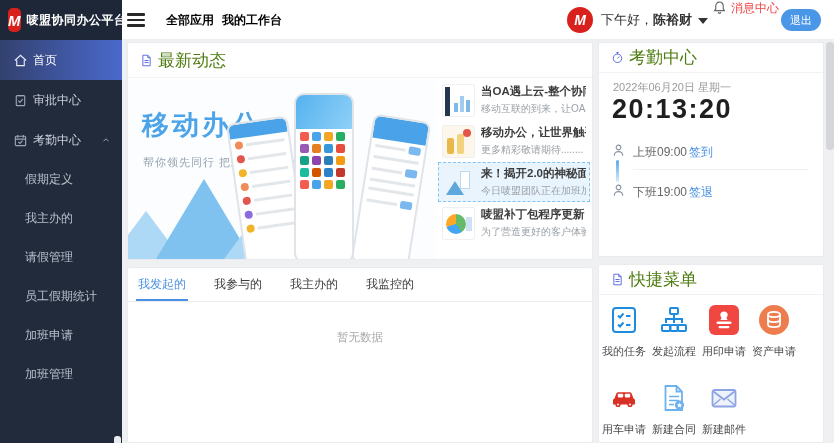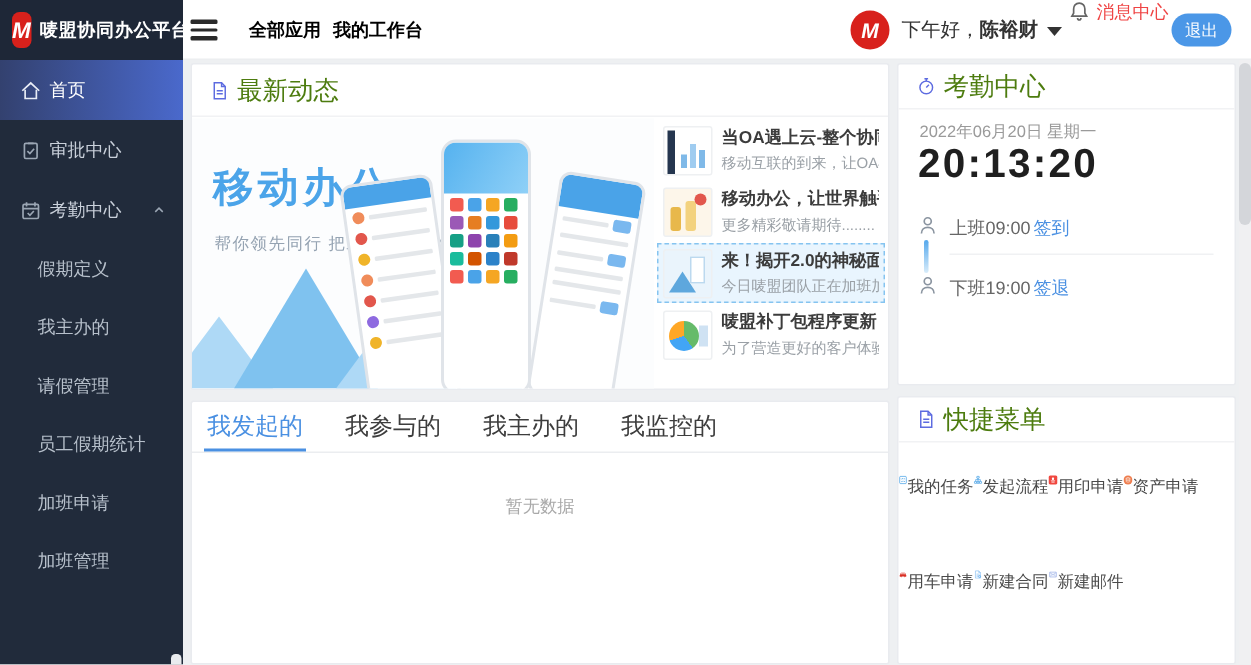--- a/index.html
+++ b/index.html
@@ -75,39 +75,39 @@
   .th2 .f2 { position:absolute; left:14px; bottom:3px; width:7px; height:20px; background:#f3d27e; border-radius:2px; }
   .th2 .f3 { position:absolute; right:3px; top:3px; width:8px; height:8px; border-radius:50%; background:#e2574c; }
   .th3 { background:#eaf4fc; } .th3 .m { position:absolute; left:3px; bottom:3px; border-left:9px solid transparent; border-right:9px solid transparent; border-bottom:14px solid #5ea7dd; }
   .th3 .c1 { position:absolute; right:4px; top:4px; width:10px; height:18px; background:#fff; border:1px solid #bcd9ef; }
   .th4 { background:#fff; } .th4 .pie { position:absolute; left:3px; top:6px; width:20px; height:20px; border-radius:50%; background:conic-gradient(#66bb6a 0 40%,#42a5f5 40% 70%,#ffa726 70% 100%); }
   .th4 .l1 { position:absolute; right:2px; top:9px; width:6px; height:14px; background:#cfe2f3; }
 
   
   .p-tasks { left:127px; top:267px; width:466px; height:176px; }
   .tabbar { height:34px; border-bottom:1px solid #ebedf0; padding-left:8px; display:flex; }
-  .tab { line-height:33px; padding:0 2px; margin-right:24px; font-size:16px; color:#3d3d3d; cursor:pointer; border-bottom:2px solid transparent; }
+  .tab { line-height:33px; padding:0 2px; margin-right:24px; font-size:12px; color:#3d3d3d; cursor:pointer; border-bottom:2px solid transparent; }
   .tab.active { color:#4a90e2; border-bottom-color:#4a90e2; }
   .empty { position:absolute; left:0; right:0; top:62px; text-align:center; color:#a9a9a9; font-size:11.5px; }
 
   
   .p-att { left:598px; top:42px; width:226px; height:215px; }
   .att-date { position:absolute; left:14px; top:37px; font-size:11px; color:#9a9a9a; }
   .att-clock { position:absolute; left:13px; top:51px; font-size:27px; font-weight:bold; color:#1f1f1f; letter-spacing:1.5px; }
   .att-row { position:absolute; left:0; width:100%; height:22px; }
   .att-row svg { position:absolute; left:12px; top:2px; }
   .att-row .rl { position:absolute; left:34px; top:3px; font-size:12px; color:#666; }
   .att-row .ra { position:absolute; left:90px; top:3px; font-size:12px; color:#4a90e2; cursor:pointer; }
   .att-div { position:absolute; left:34px; right:14px; top:126px; border-top:1px solid #f0f1f3; }
   .att-line { position:absolute; left:17px; top:117px; width:2.5px; height:22px; background:linear-gradient(#55a8ec,#d8ecfa); border-radius:2px; }
 
   
   .p-quick { left:598px; top:264px; width:226px; height:179px; }
   .qgrid { position:absolute; left:0; top:40px; width:200px; display:grid; grid-template-columns:repeat(4,50px); row-gap:24px; }
-  .qcell { display:flex; flex-direction:row; align-items:center; cursor:pointer;justify-content:flex-end; }
+  .qcell { display:flex; flex-direction:column; align-items:center; cursor:pointer;justify-content:flex-end; }
   .qcell .qi { width:30px; height:30px; margin-bottom:9px; }
   .qcell .ql { font-size:11px; color:#4a4a4a; white-space:nowrap; }
 
   
   .scroll-track { position:absolute; right:0; top:40px; width:8px; height:403px; background:#f0f0f2; }
   .scroll-thumb { position:absolute; right:0; top:42px; width:8px; height:108px; background:#d4d6da; border-radius:4px; cursor:pointer; }
 </style>
 </head>
 <body>
 

